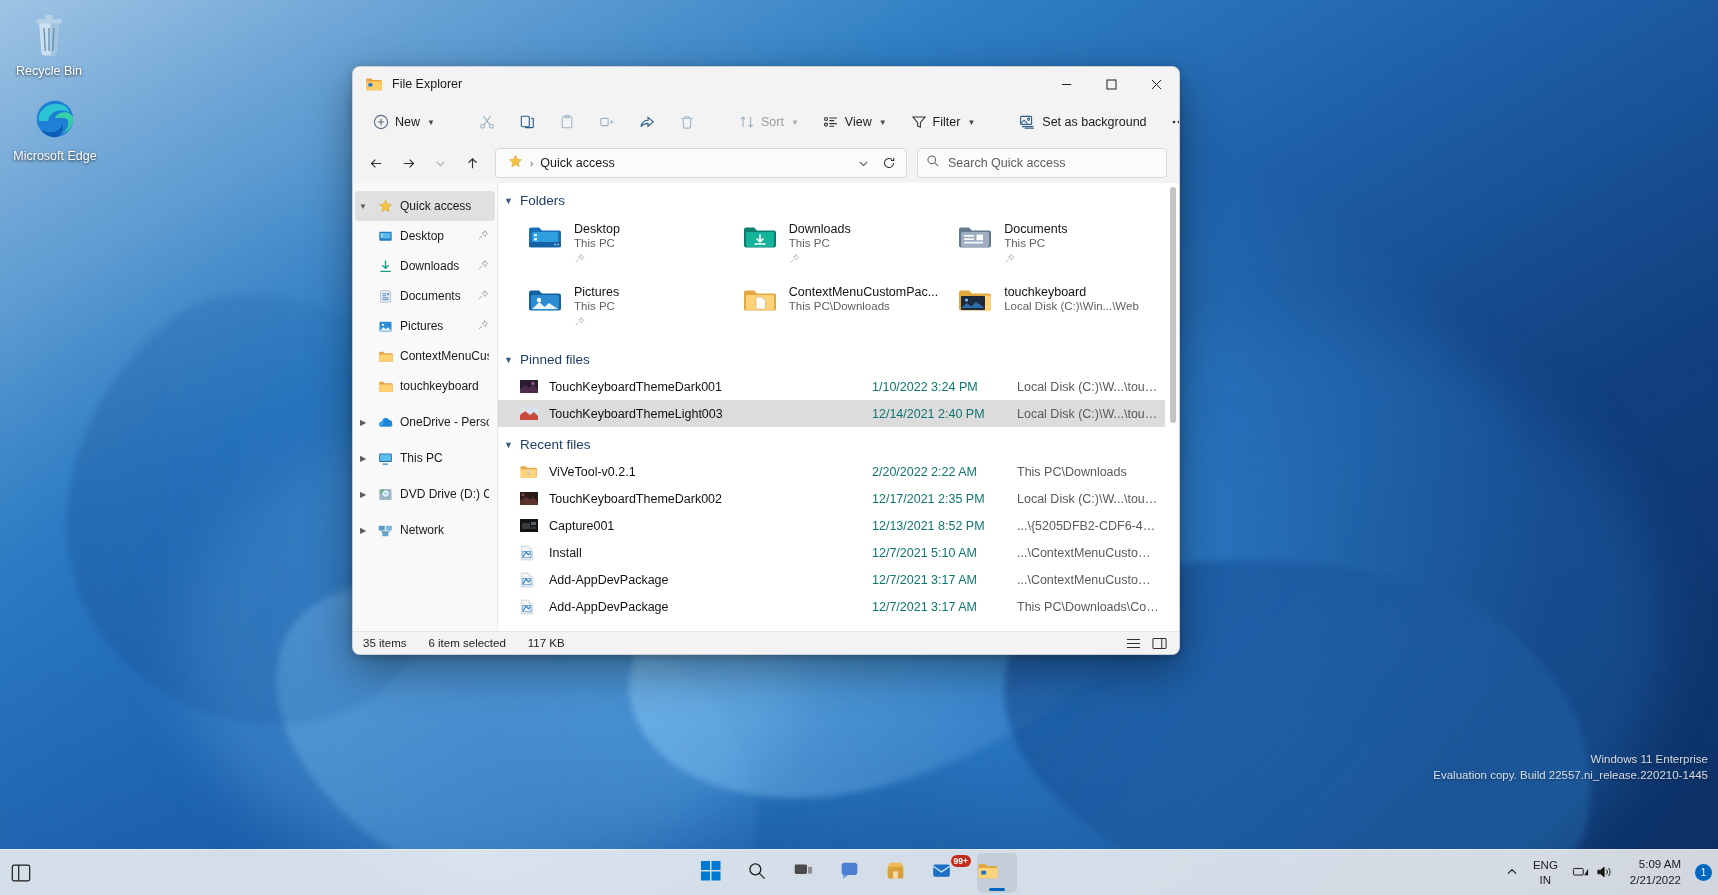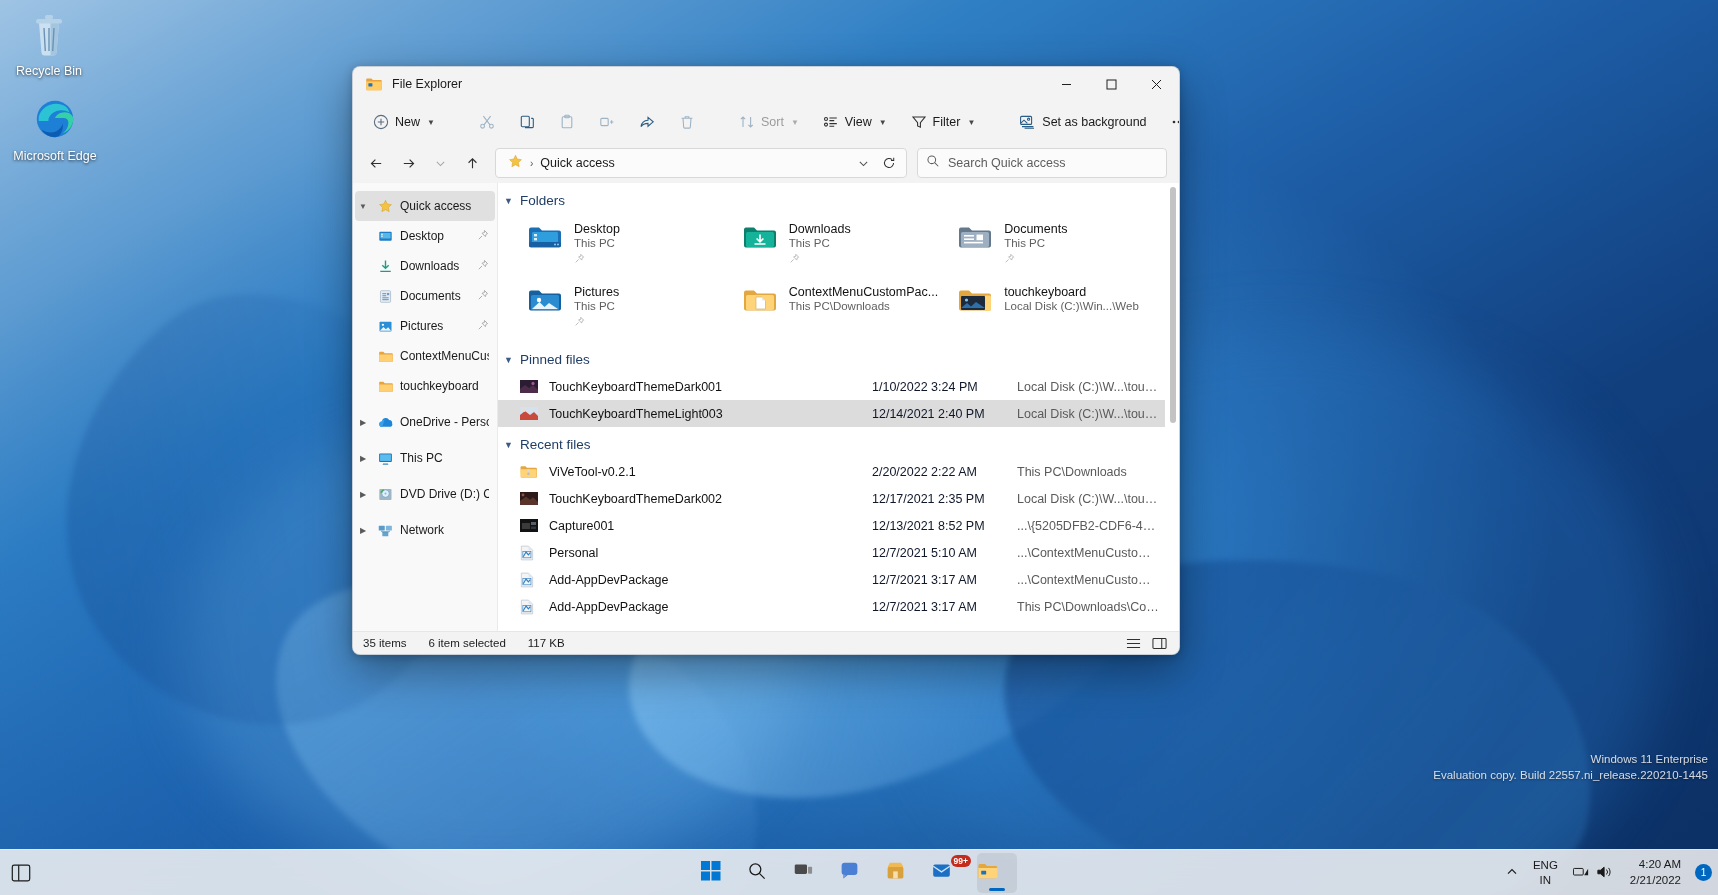--- a/index.html
+++ b/index.html
@@ -158,21 +158,21 @@
   .ftile .p { margin-top:1px; opacity:0.5; }
 
   
   .frow {
     display:flex; align-items:center; height:27px; padding:0 6px 0 22px;
     font-size:12.5px; color:#121212;
   }
   .frow.sel { background:#dcdcdc; }
   .frow .ic { width:22px; flex:0 0 22px; display:flex; align-items:center; }
   .frow .nm { flex:0 0 330px; overflow:hidden; text-overflow:ellipsis; white-space:nowrap; padding-left:7px;}
-  .frow .dt { flex:0 0 145px; color:#0f172a; }
+  .frow .dt { flex:0 0 145px; color:#0f766e; }
   .frow .pa { flex:1; color:#5a5a5a; overflow:hidden; text-overflow:ellipsis; white-space:nowrap; }
 
   .vscroll {
     position:absolute; right:2px; top:4px; width:8px; bottom:4px;
   }
   .vthumb { position:absolute; left:1px; width:6px; background:#c3c3c3; border-radius:3px; top:0; height:236px; }
 
   
   .statusbar {
     height:23px; flex:0 0 auto; background:#f3f3f3; border-top:1px solid #e6e6e6;
@@ -832,21 +832,21 @@
 
           <div class="frow">
             <div class="ic">
               <svg width="14" height="16" viewBox="0 0 14 17">
                   <path d="M1 1.2h7.6L13 5.6v10.2H1z" fill="#f4f4f4" stroke="#b9c4cf" stroke-width="0.8"></path>
                   <path d="M8.6 1.2v4.4H13" fill="#dfe6ed"></path>
                   <path d="M3 12.5l3-5 2.5 3 2-2.4" stroke="#2f7fc4" stroke-width="1.2" fill="none"></path>
                   <rect x="2.6" y="7" width="8.6" height="6.6" fill="none" stroke="#2f7fc4" stroke-width="0.7"></rect>
                 </svg>
             </div>
-            <div class="nm">Personal</div>
+            <div class="nm">Install</div>
             <div class="dt">12/7/2021 5:10 AM</div>
             <div class="pa">...\ContextMenuCustomPackage_...</div>
           </div>
 
           <div class="frow">
             <div class="ic">
               <svg width="14" height="16" viewBox="0 0 14 17">
                   <path d="M1 1.2h7.6L13 5.6v10.2H1z" fill="#f4f4f4" stroke="#b9c4cf" stroke-width="0.8"></path>
                   <path d="M8.6 1.2v4.4H13" fill="#dfe6ed"></path>
                   <path d="M3 12.5l3-5 2.5 3 2-2.4" stroke="#2f7fc4" stroke-width="1.2" fill="none"></path>
@@ -999,18 +999,18 @@
           </svg>
       </span>
       <span>
         <svg width="16" height="14" viewBox="0 0 18 14" fill="none" stroke="#1a1a1a" stroke-width="1.1">
             <path d="M1 5h3l4-3.4v10.8L4 9H1z" fill="#1a1a1a"></path>
             <path d="M10.6 4.2a4 4 0 0 1 0 5.6M13 2.4a7 7 0 0 1 0 9.2"></path>
           </svg>
       </span>
     </div>
     <div class="clock">
-      <div>4:20 AM</div>
+      <div>5:09 AM</div>
       <div>2/21/2022</div>
     </div>
     <div class="notifdot">1</div>
   </div>
 </div>
 
 </body></html>

